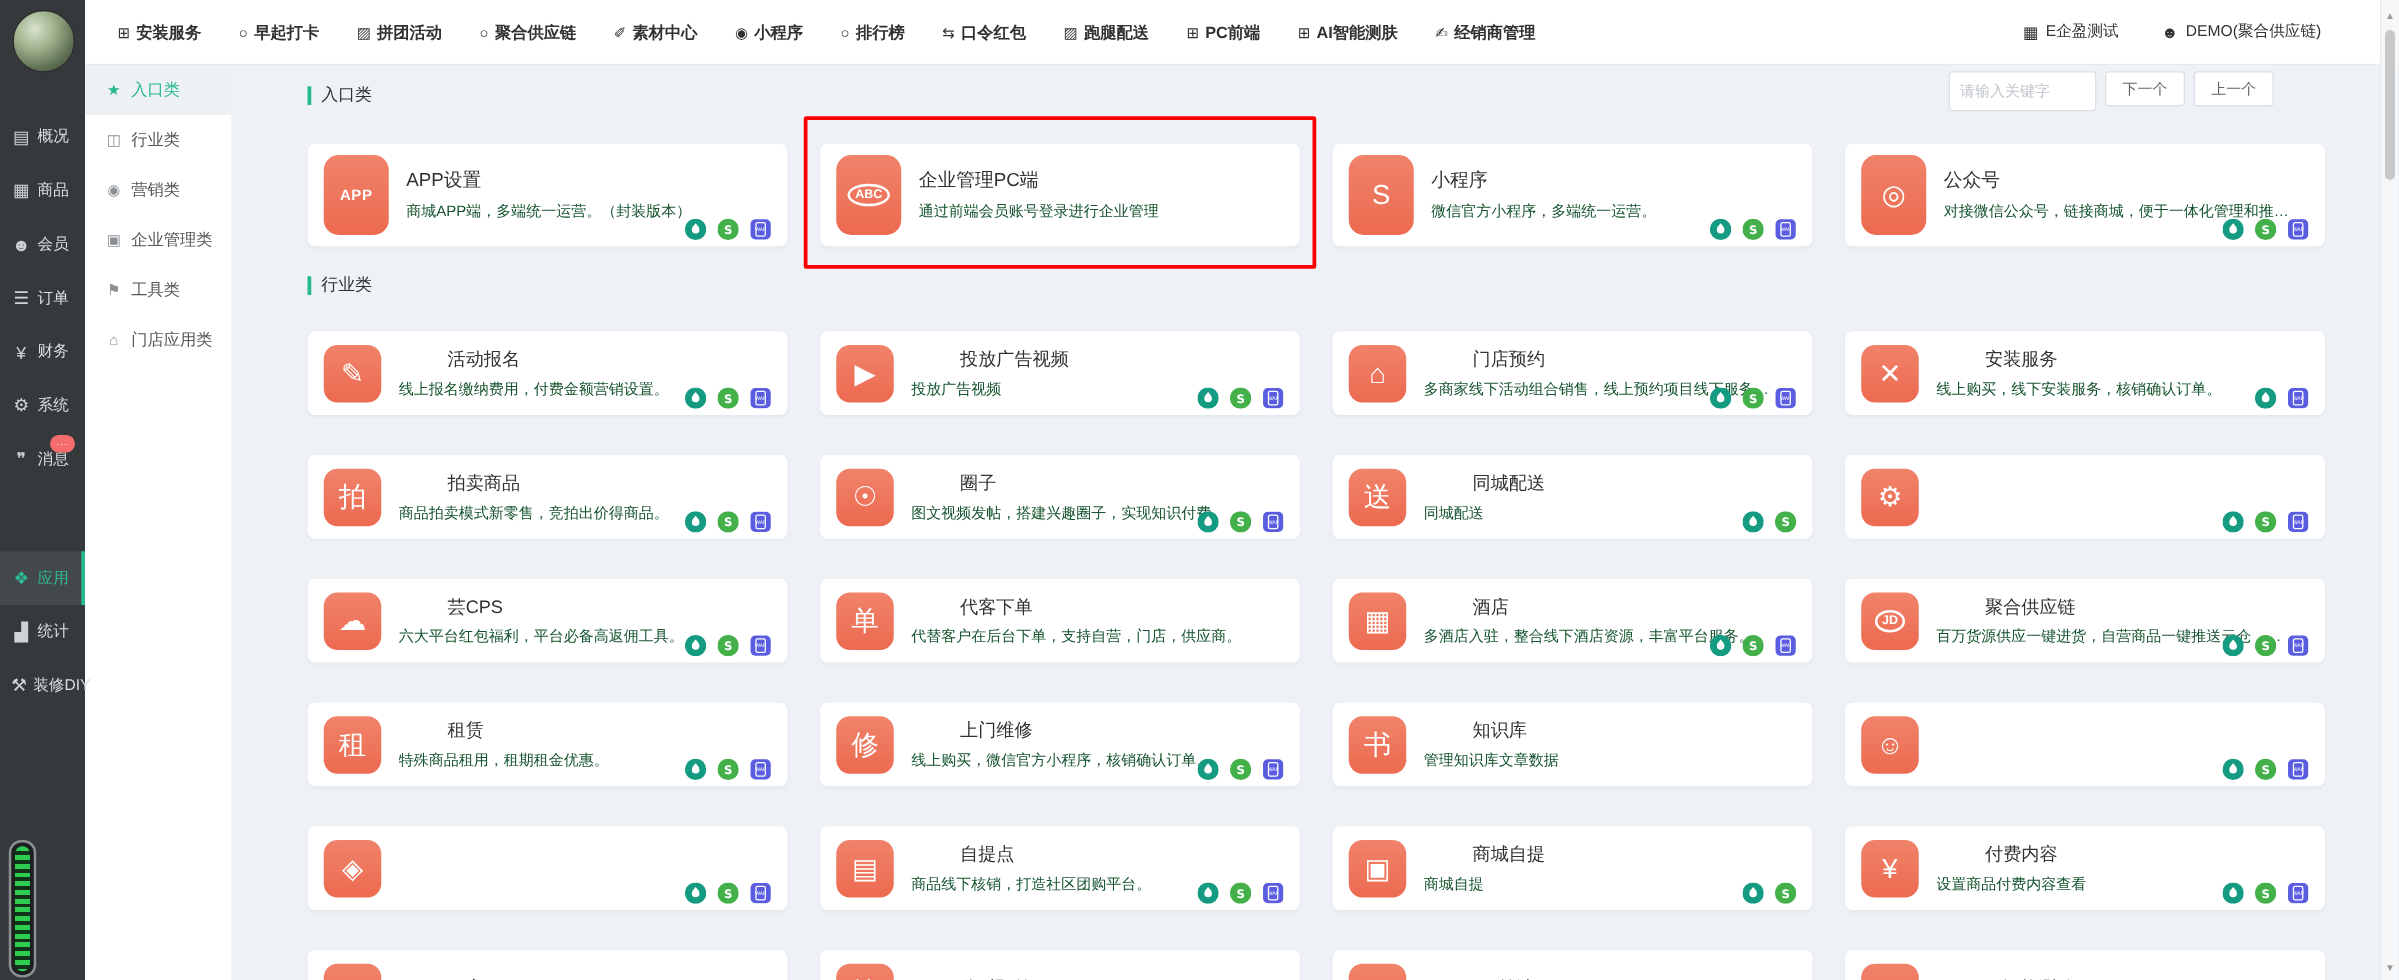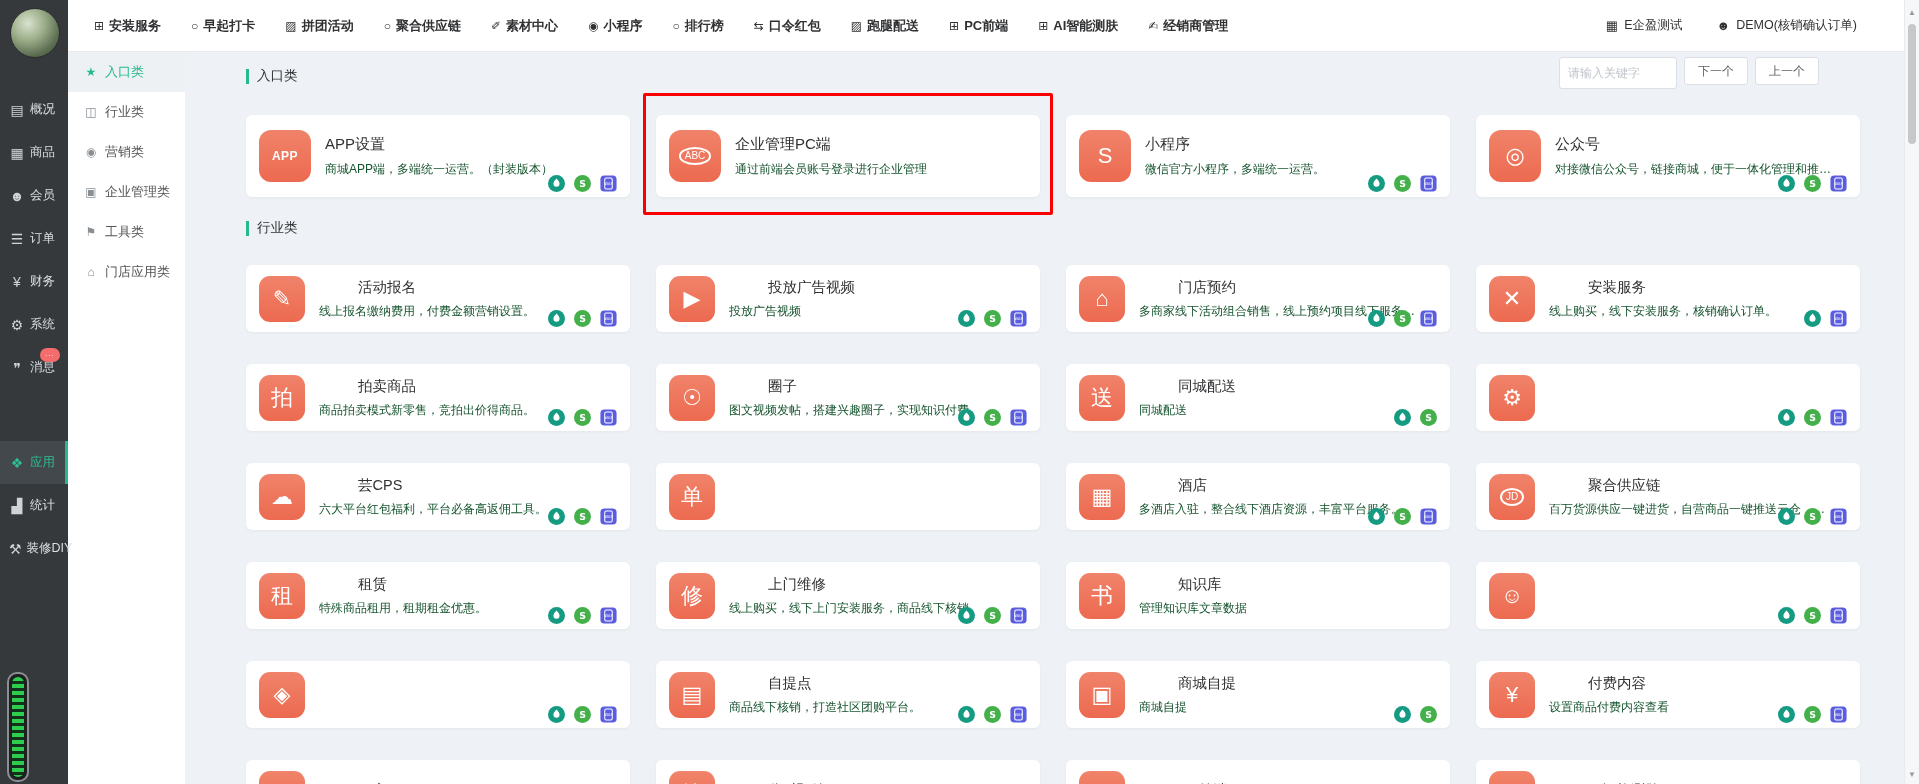--- a/index.html
+++ b/index.html
@@ -49,25 +49,25 @@
   .sec-title{font-size:13.5px;color:#303133;}
   .sec1 .sec-head{padding-top:16px;}
   .grid{display:grid;grid-template-columns:repeat(4,384px);column-gap:26px;}
   .grid1{margin-top:31px;grid-auto-rows:82px;}
   .sec2 .sec-head{margin-top:23px;}
   .grid2{margin-top:29px;grid-auto-rows:67px;row-gap:32px;}
 
   .card{position:relative;background:#fff;border-radius:6px;box-shadow:0 1px 3px rgba(30,40,60,.05);
     display:flex;align-items:center;padding:0 14px 0 13px;box-sizing:border-box;cursor:pointer;}
   .cicon{flex:0 0 auto;display:flex;align-items:center;justify-content:center;
-    width:52px;height:52px;border-radius:12px;background:linear-gradient(180deg,#f0836a,#ec6a50);color:#fff;}
+    width:52px;height:64px;border-radius:12px;background:linear-gradient(180deg,#f0836a,#ec6a50);color:#fff;}
   .grid2 .cicon{width:46px;height:46px;border-radius:11px;}
   .cicon .glyph{font-size:22px;line-height:1;}
   .cicon .glyph.small{font-size:12px;font-weight:700;letter-spacing:.5px;}
-  .cicon .glyph.oval{font-size:10px;font-weight:400;border:2px solid #fff;border-radius:50%;padding:2px 4px;}
+  .cicon .glyph.oval{font-size:10px;font-weight:700;border:2px solid #fff;border-radius:50%;padding:2px 4px;}
   .cbody{margin-left:14px;min-width:0;}
   .ctitle{font-size:15px;color:#303133;margin-bottom:7px;white-space:nowrap;}
   .grid2 .ctitle{font-size:14.5px;margin-bottom:6px;margin-left:39px;}
   .cdesc{font-size:12px;color:#14532d;white-space:nowrap;overflow:hidden;text-overflow:ellipsis;max-width:285px;}
   .pfs{position:absolute;right:13px;bottom:5px;display:flex;gap:9px;}
   .pf{width:17px;height:17px;display:inline-block;cursor:pointer;}
   .pf svg{width:17px;height:17px;display:block;}
   .red-frame{position:absolute;left:-13px;right:-13px;top:-22px;bottom:-18px;border:3px solid #fb0000;
     border-radius:2px;pointer-events:none;z-index:3;}
 
@@ -192,21 +192,21 @@
           <span>经销商管理</span>
         </div>
       </div>
     <div class="topbar-right">
         <div class="tb-right-item">
           <span class="ngl">▦</span>
           <span>E企盈测试</span>
         </div>
         <div class="tb-right-item">
           <span class="ngl">☻</span>
-          <span>DEMO(核销确认订单)</span>
+          <span>DEMO(聚合供应链)</span>
         </div>
       </div>
   </div>
 
   <div class="catnav">
       <div class="cat-item active">
         <span class="cgl">★</span>
         <span>入口类</span>
       </div>
       <div class="cat-item">
@@ -602,20 +602,24 @@
                     <rect x="5.6" y="3.6" width="8.8" height="12.8" rx="1.6" fill="none" stroke="#fff" stroke-width="1.2"></rect>
                     <text x="10" y="11.6" font-size="4.6" fill="#fff" text-anchor="middle" font-family="DejaVu Sans, sans-serif">WAP</text>
                   </svg>
                 </span>
               </div>
             </div>
             <div class="card">
               <div class="cicon">
                 <span class="glyph">单</span>
               </div>
+              <div class="cbody">
+                <div class="ctitle">代客下单</div>
+                <div class="cdesc">代替客户在后台下单，支持自营，门店，供应商。</div>
+              </div>
             </div>
             <div class="card">
               <div class="cicon">
                 <span class="glyph">▦</span>
               </div>
               <div class="cbody">
                 <div class="ctitle">酒店</div>
                 <div class="cdesc">多酒店入驻，整合线下酒店资源，丰富平台服务。</div>
               </div>
               <div class="pfs">
@@ -699,21 +703,21 @@
                   </svg>
                 </span>
               </div>
             </div>
             <div class="card">
               <div class="cicon">
                 <span class="glyph">修</span>
               </div>
               <div class="cbody">
                 <div class="ctitle">上门维修</div>
-                <div class="cdesc">线上购买，线下上门安装服务，商品线下核销。</div>
+                <div class="cdesc">线上购买，微信官方小程序，核销确认订单。</div>
               </div>
               <div class="pfs">
                 <span class="pf">
                   <svg viewBox="0 0 20 20">
                     <circle cx="10" cy="10" r="10" fill="#149b82"></circle>
                     <path d="M10 4.2c2.4 2.5 3.6 4.4 3.6 6.1a3.6 3.6 0 1 1-7.2 0c0-1.7 1.2-3.6 3.6-6.1z" fill="#fff"></path>
                   </svg>
                 </span>
                 <span class="pf">
                   <svg viewBox="0 0 20 20">

